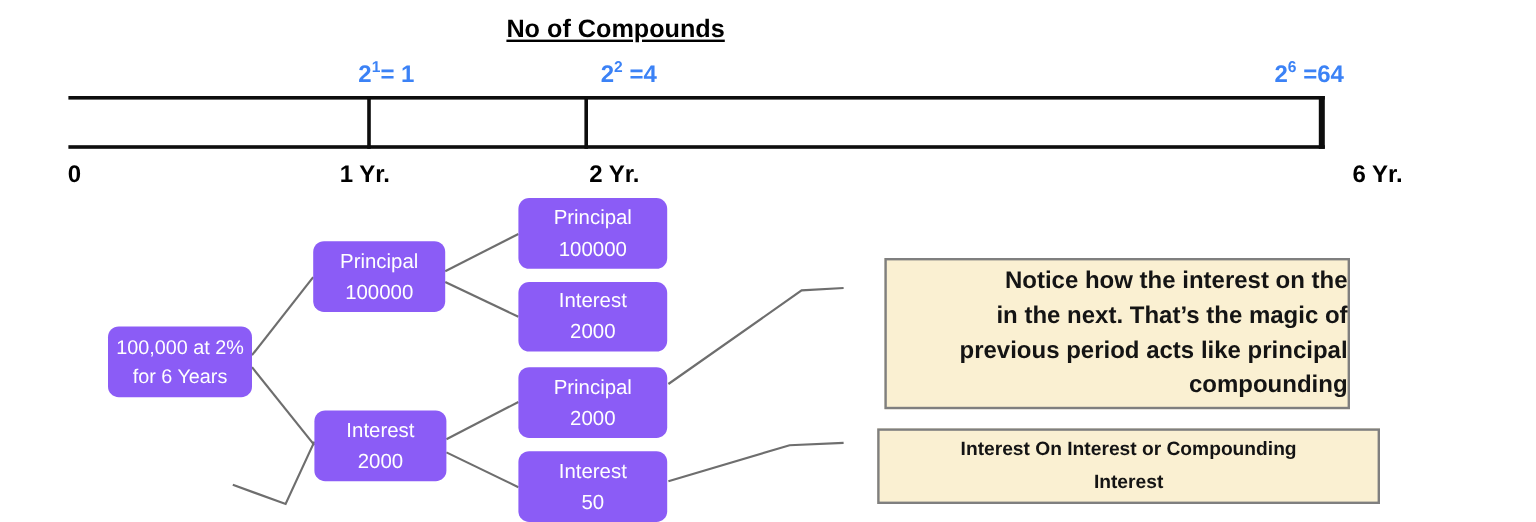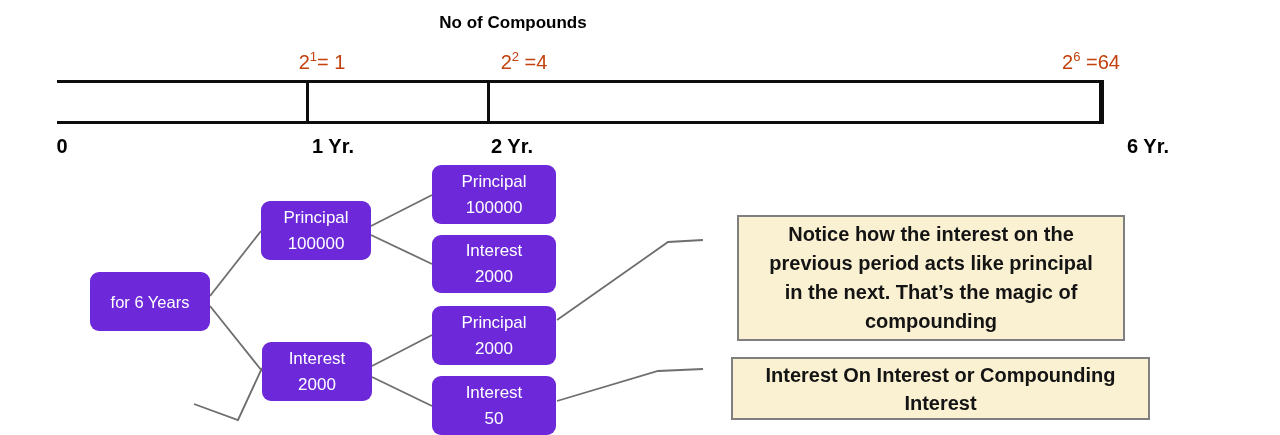--- a/index.html
+++ b/index.html
@@ -9,50 +9,50 @@
   }
   
   .tl-band{
     position:absolute;left:57px;top:80px;width:1047px;height:44px;box-sizing:border-box;
     border-top:3px solid #0d0d0d;border-bottom:3px solid #0d0d0d;border-right:5px solid #0d0d0d;
     background:transparent;z-index:1;
   }
   .tl-tick{position:absolute;top:80px;width:3px;height:44px;background:#0d0d0d;z-index:1;}
   .tl-title{
     position:absolute;top:13px;left:513px;transform:translateX(-50%);
-    font-size:17px;font-weight:bold;white-space:nowrap;color:#000;
+    font-size:21px;font-weight:bold;text-decoration:underline;white-space:nowrap;color:#000;
   }
   .tl-marker{
     position:absolute;top:51px;transform:translateX(-50%);
-    font-size:20px;font-weight:400;white-space:nowrap;color:#c2410c;
+    font-size:20px;font-weight:700;white-space:nowrap;color:#3b82f6;
   }
   .tl-marker sup{font-size:13px;line-height:0;}
   .tl-year{
     position:absolute;top:135px;transform:translateX(-50%);
     font-size:20px;font-weight:600;white-space:nowrap;color:#000;
   }
   
   .gbox{
-    position:absolute;background:#6d28d9;border-radius:9px;color:#ffffff;
+    position:absolute;background:#8b5cf6;border-radius:9px;color:#ffffff;
     display:flex;flex-direction:column;align-items:center;justify-content:center;
     text-align:center;font-size:17px;line-height:26px;z-index:2;
   }
   
   .si-box{
     position:absolute;left:32px;top:375px;width:161px;height:43px;box-sizing:border-box;
     background:#faf0d2;border:2px solid #3f3f42;display:flex;align-items:center;justify-content:center;
     font-size:17px;font-weight:bold;color:#000;z-index:2;
   }
   .note{
     position:absolute;box-sizing:border-box;background:#faf0d2;border:2px solid #7f7f7f;
     display:flex;flex-direction:column;align-items:center;justify-content:center;
     text-align:center;font-weight:600;color:#141414;z-index:2;
   }
-  #note1{left:737px;top:215px;width:388px;height:126px;font-size:20px;line-height:29px;}
-  #note2{left:731px;top:357px;width:419px;height:63px;font-size:20px;line-height:28px;}
+  #note1{left:737px;top:215px;width:388px;height:126px;font-size:20px;line-height:29px;align-items:flex-end;}
+  #note2{left:731px;top:357px;width:419px;height:63px;font-size:16px;line-height:28px;}
   
   .overlay{position:absolute;left:0;top:0;z-index:1;pointer-events:none;}
   .overlay line,.overlay polyline{stroke:#6e6e6e;stroke-width:1.8;fill:none;}
 </style>
 </head>
 <body>
 
 <div id="slide">
 
   <svg class="overlay" width="1280" height="435" viewBox="0 0 1280 435">
@@ -71,25 +71,26 @@
 
   <div class="tl-band"></div>
   <div class="tl-tick" style="left:306px"></div>
   <div class="tl-tick" style="left:487px"></div>
 
   <div class="tl-marker" style="left:322px"><span>2</span><sup>1</sup><span>= 1</span></div>
   <div class="tl-marker" style="left:524px"><span>2</span><sup>2</sup><span> =4</span></div>
   <div class="tl-marker" style="left:1091px"><span>2</span><sup>6</sup><span> =64</span></div>
 
   <div class="tl-year" style="left:62px">0</div>
-  <div class="tl-year" style="left:333px">1 Yr.</div>
+  <div class="tl-year" style="left:304px">1 Yr.</div>
   <div class="tl-year" style="left:512px">2 Yr.</div>
   <div class="tl-year" style="left:1148px">6 Yr.</div>
 
   <div class="gbox" style="left:90px;top:272px;width:120px;height:59px;font-size:16.5px;line-height:24px">
+    <div>100,000 at 2%</div>
     <div>for 6 Years</div>
   </div>
 
   <div class="gbox" style="left:261px;top:201px;width:110px;height:59px">
     <div>Principal</div>
     <div>100000</div>
   </div>
   <div class="gbox" style="left:262px;top:342px;width:110px;height:59px">
     <div>Interest</div>
     <div>2000</div>
@@ -108,22 +109,22 @@
     <div>2000</div>
   </div>
   <div class="gbox" style="left:432px;top:376px;width:124px;height:59px">
     <div>Interest</div>
     <div>50</div>
   </div>
 
 
   <div class="note" id="note1">
     <div>Notice how the interest on the</div>
+    <div>in the next. That’s the magic of</div>
     <div>previous period acts like principal</div>
-    <div>in the next. That’s the magic of</div>
     <div>compounding</div>
   </div>
 
   <div class="note" id="note2">
     <div>Interest On Interest or Compounding</div>
     <div>Interest</div>
   </div>
 
 </div>
 

